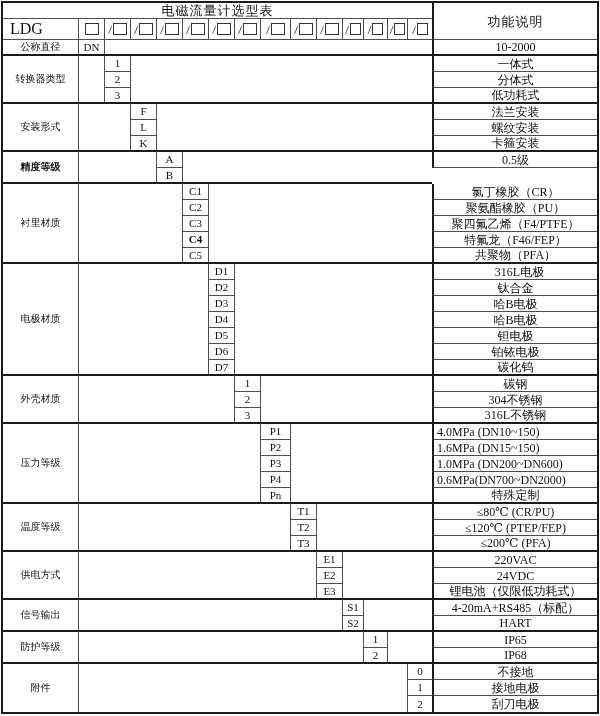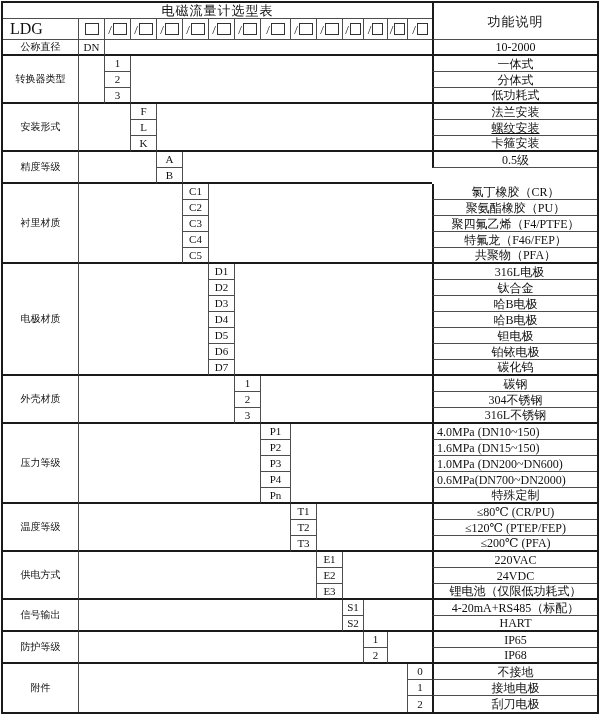--- a/index.html
+++ b/index.html
@@ -107,39 +107,39 @@
       <div class="c code " style="grid-area: 5 / 3;">2</div>
       <div class="c desc-cell " style="grid-area: 5 / 16;">分体式</div>
       <div class="c code thick-b" style="grid-area: 6 / 3;">3</div>
       <div class="c sec-label thick-b" style="grid-area: 7 / 1 / 10;">安装形式</div>
       <div class="c desc-cell thick-b" style="grid-area: 6 / 16;">低功耗式</div>
       <div class="c thick-b" style="grid-area: 7 / 2 / 10 / 4;"></div>
       <div class="c no-r thick-b" style="grid-area: 7 / 5 / 10 / 16;"></div>
       <div class="c code " style="grid-area: 7 / 4;">F</div>
       <div class="c desc-cell " style="grid-area: 7 / 16;">法兰安装</div>
       <div class="c code " style="grid-area: 8 / 4;">L</div>
-      <div class="c desc-cell " style="grid-area: 8 / 16; text-decoration: underline;">螺纹安装</div>
+      <div class="c desc-cell " style="grid-area: 8 / 16;">螺纹安装</div>
       <div class="c code thick-b" style="grid-area: 9 / 4;">K</div>
       <div class="c desc-cell thick-b" style="grid-area: 9 / 16;">卡箍安装</div>
-      <div class="c sec-label thick-b" style="grid-area: 10 / 1 / 12;">精度等级</div>
+      <div class="c sec-label thick-b" style="grid-area: 10 / 1 / 12; font-weight: bold;">精度等级</div>
       <div class="c thick-b" style="grid-area: 10 / 2 / 12 / 5;"></div>
       <div class="c no-r thick-b" style="grid-area: 10 / 6 / 12 / 16;"></div>
       <div class="c code " style="grid-area: 10 / 5;">A</div>
       <div class="c desc-cell " style="grid-area: 10 / 16;">0.5级</div>
       <div class="c code thick-b" style="grid-area: 11 / 5;">B</div>
       <div class="c sec-label thick-b" style="grid-area: 12 / 1 / 17;">衬里材质</div>
       <div class="c thick-b" style="grid-area: 12 / 2 / 17 / 6;"></div>
       <div class="c no-r thick-b" style="grid-area: 12 / 7 / 17 / 16;"></div>
       <div class="c code " style="grid-area: 12 / 6;">C1</div>
       <div class="c desc-cell " style="grid-area: 12 / 16;">氯丁橡胶（CR）</div>
       <div class="c code " style="grid-area: 13 / 6;">C2</div>
       <div class="c desc-cell " style="grid-area: 13 / 16;">聚氨酯橡胶（PU）</div>
       <div class="c code " style="grid-area: 14 / 6;">C3</div>
       <div class="c desc-cell " style="grid-area: 14 / 16;">聚四氟乙烯（F4/PTFE）</div>
-      <div class="c code " style="grid-area: 15 / 6;">C4</div>
+      <div class="c code " style="grid-area: 15 / 6; font-weight: bold;">C4</div>
       <div class="c desc-cell " style="grid-area: 15 / 16;">特氟龙（F46/FEP）</div>
       <div class="c code thick-b" style="grid-area: 16 / 6;">C5</div>
       <div class="c desc-cell thick-b" style="grid-area: 16 / 16;">共聚物（PFA）</div>
       <div class="c sec-label thick-b" style="grid-area: 17 / 1 / 24;">电极材质</div>
       <div class="c thick-b" style="grid-area: 17 / 2 / 24 / 7;"></div>
       <div class="c no-r thick-b" style="grid-area: 17 / 8 / 24 / 16;"></div>
       <div class="c code " style="grid-area: 17 / 7;">D1</div>
       <div class="c desc-cell " style="grid-area: 17 / 16; padding-left: 8px;">316L电极</div>
       <div class="c code " style="grid-area: 18 / 7;">D2</div>
       <div class="c desc-cell " style="grid-area: 18 / 16;">钛合金</div>

